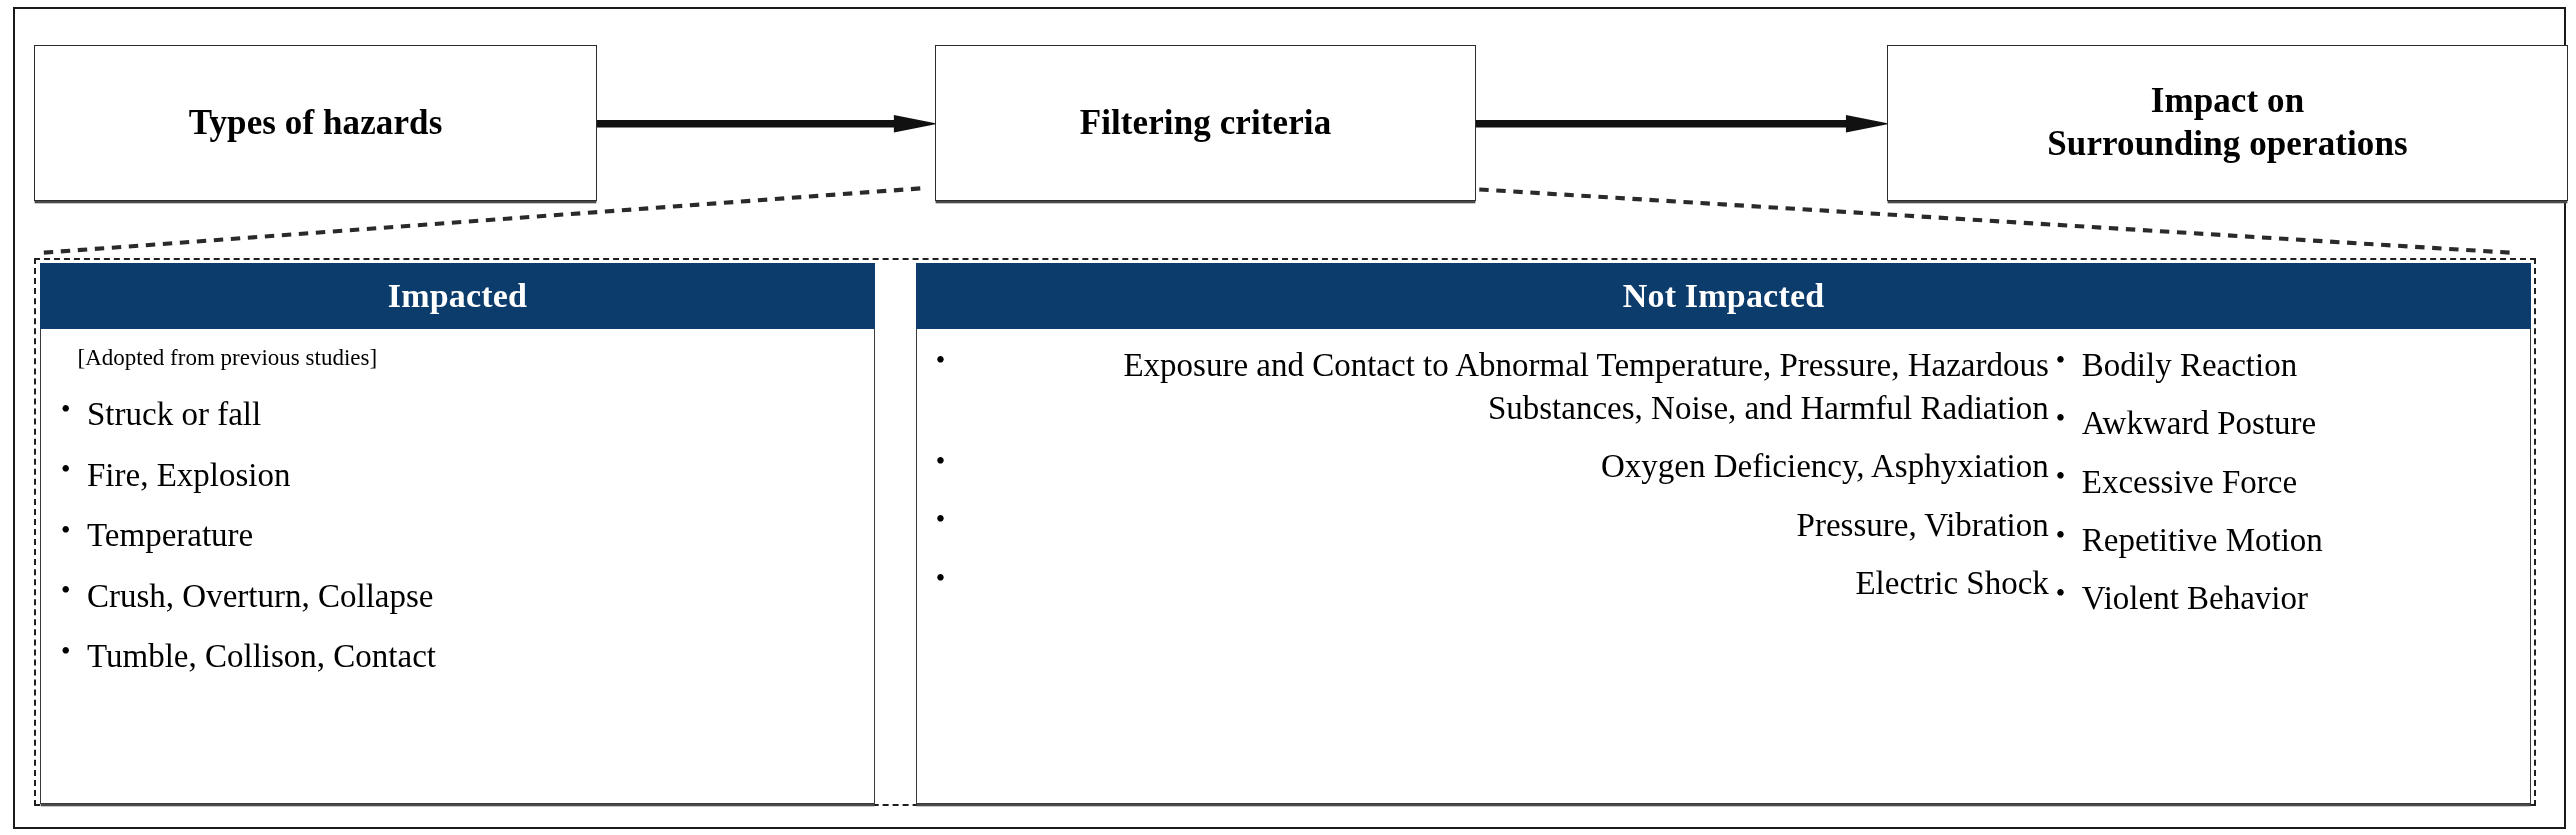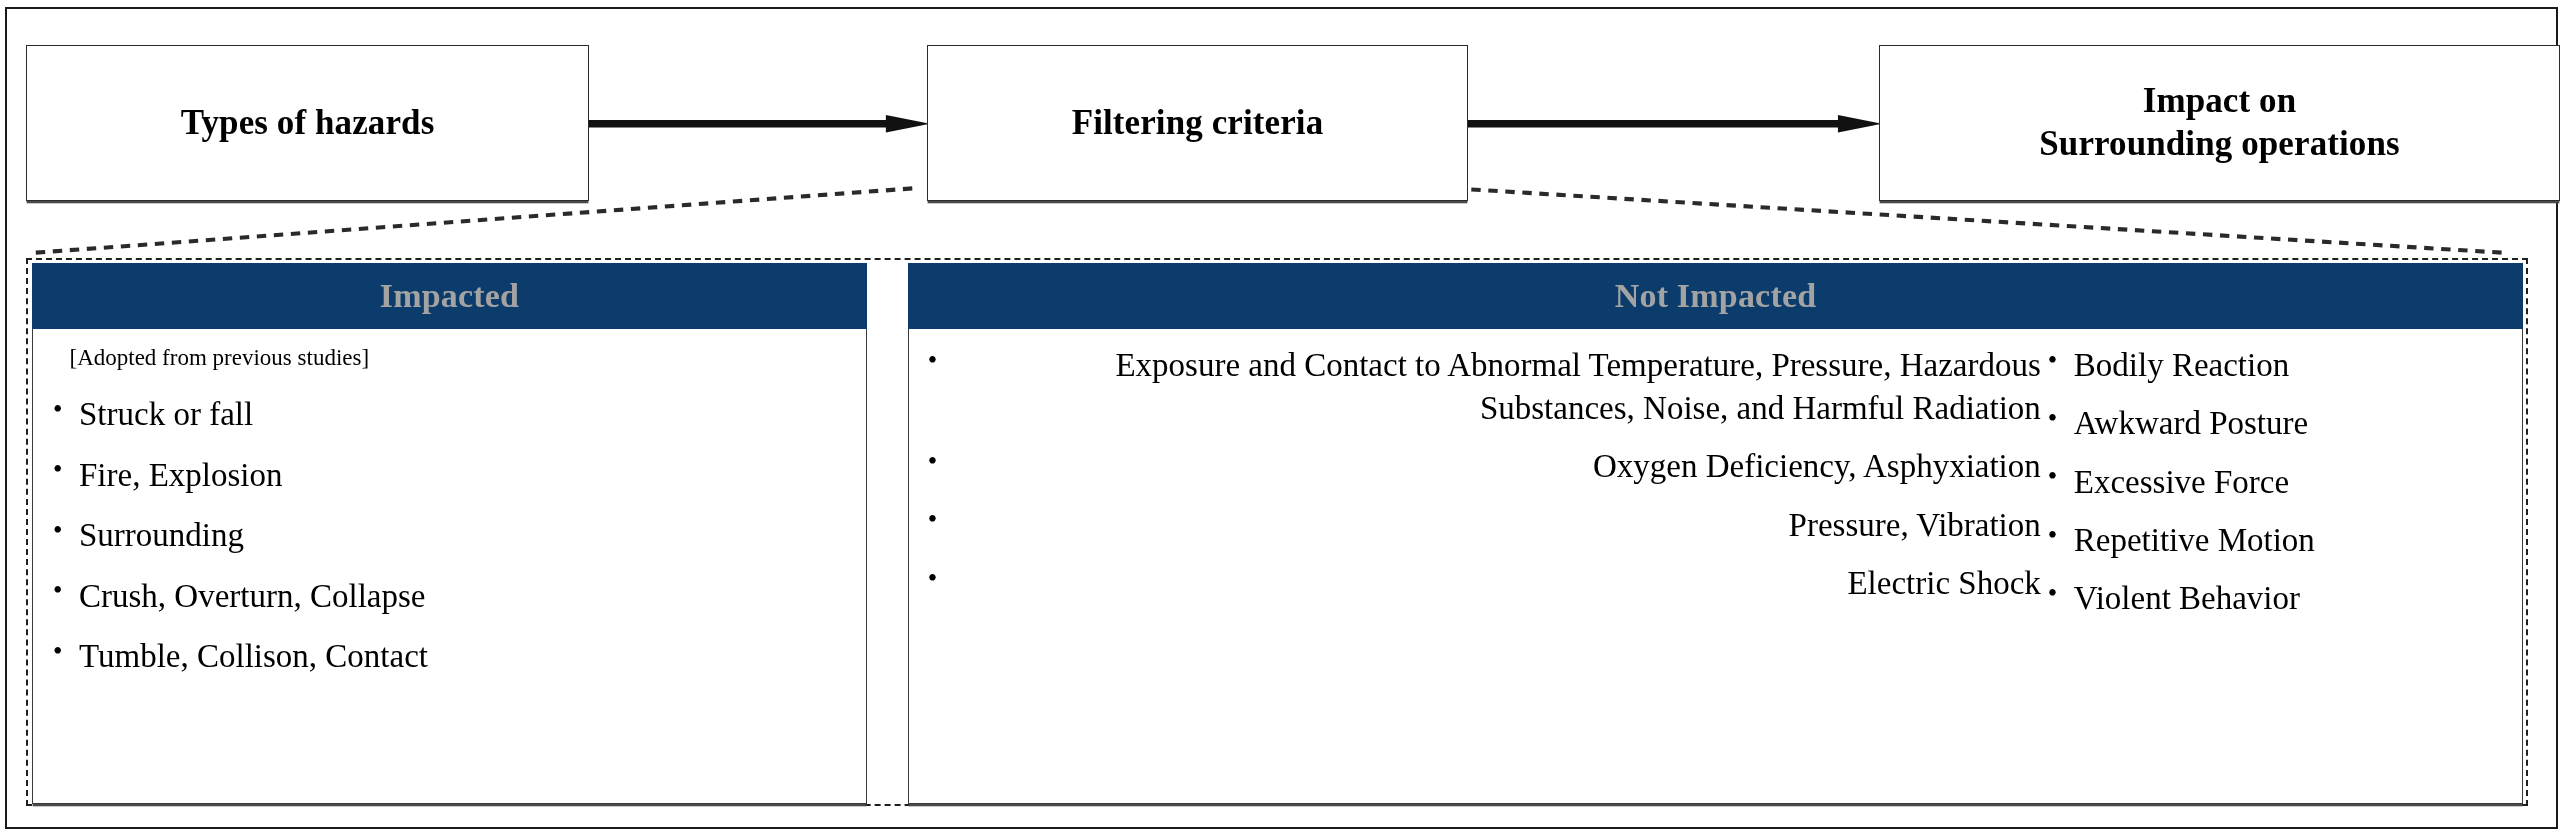--- a/index.html
+++ b/index.html
@@ -7,21 +7,21 @@
     width:2576px;height:836px;
     font-family:"Liberation Serif","DejaVu Serif",serif;
     color:#000;
     position:relative;
     overflow:hidden;
   }
 
   
   #figure-frame{
     position:absolute;
-    left:5px; top:7px;
+    left:13px; top:7px;
     width:2553px; height:822px;
     border:2.4px solid #1a1a1a;
     box-sizing:border-box;
     background:#ffffff;
   }
 
   
   .flow-box{
     position:absolute;
     background:#ffffff;
@@ -74,21 +74,21 @@
   
   .panel{
     position:absolute;
     box-sizing:border-box;
   }
   #panel-impacted    { left:25px;   top:254px; width:835px; }
   #panel-not-impacted{ left:901px; top:254px; width:1615px; }
 
   .panel-header{
     background:#0b3c6b;
-    color:#a3a3a3;
+    color:#ffffff;
     font-weight:bold;
     font-size:34px;
     height:66px;
     display:flex;
     align-items:center;
     justify-content:center;
     text-align:center;
     letter-spacing:0.2px;
     border:0.6px solid #0b3c6b;
     box-sizing:border-box;
@@ -180,21 +180,21 @@
 
   <div id="dashed-container"></div>
 
   <div class="panel" id="panel-impacted">
     <div class="panel-header">Impacted</div>
     <div class="panel-body">
       <div class="note-line">[Adopted from previous studies]</div>
       <ul class="haz-list">
         <li>Struck or fall</li>
         <li>Fire, Explosion</li>
-        <li>Surrounding</li>
+        <li>Temperature</li>
         <li>Crush, Overturn, Collapse</li>
         <li>Tumble, Collison, Contact</li>
       </ul>
     </div>
   </div>
 
   <div class="panel" id="panel-not-impacted">
     <div class="panel-header">Not Impacted</div>
     <div class="panel-body">
       <div class="two-col">

